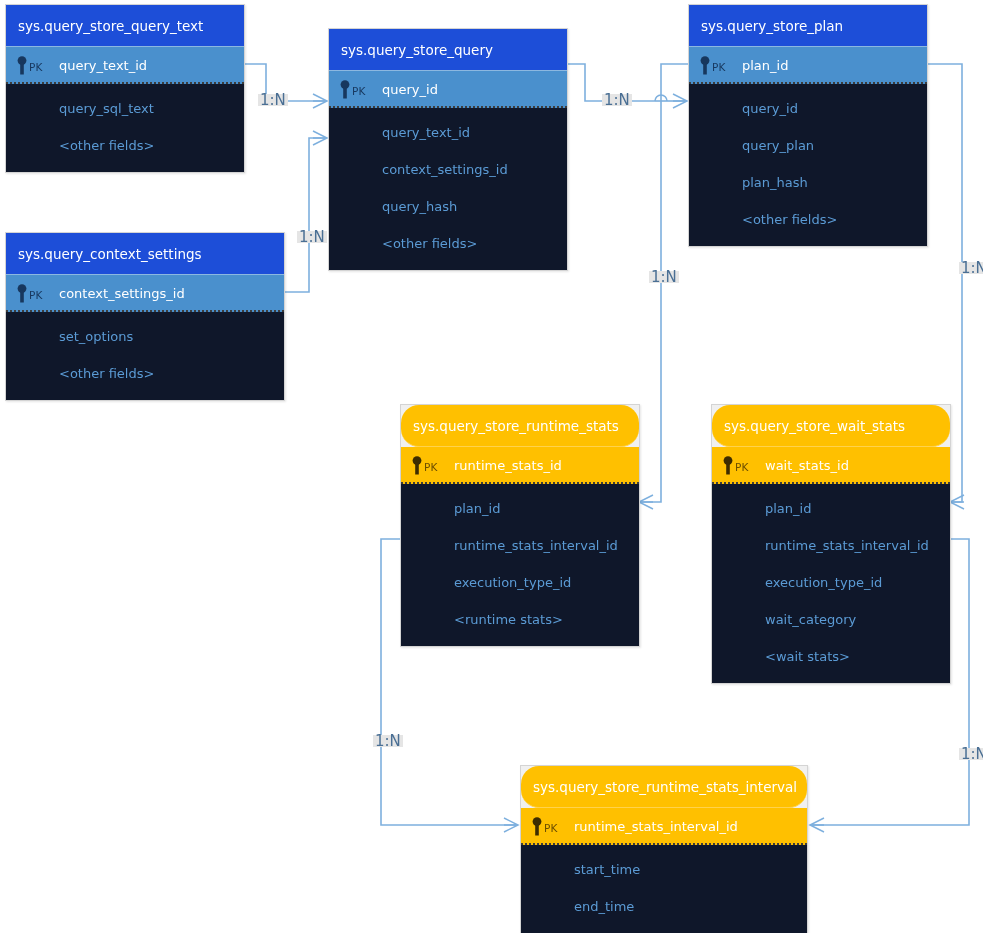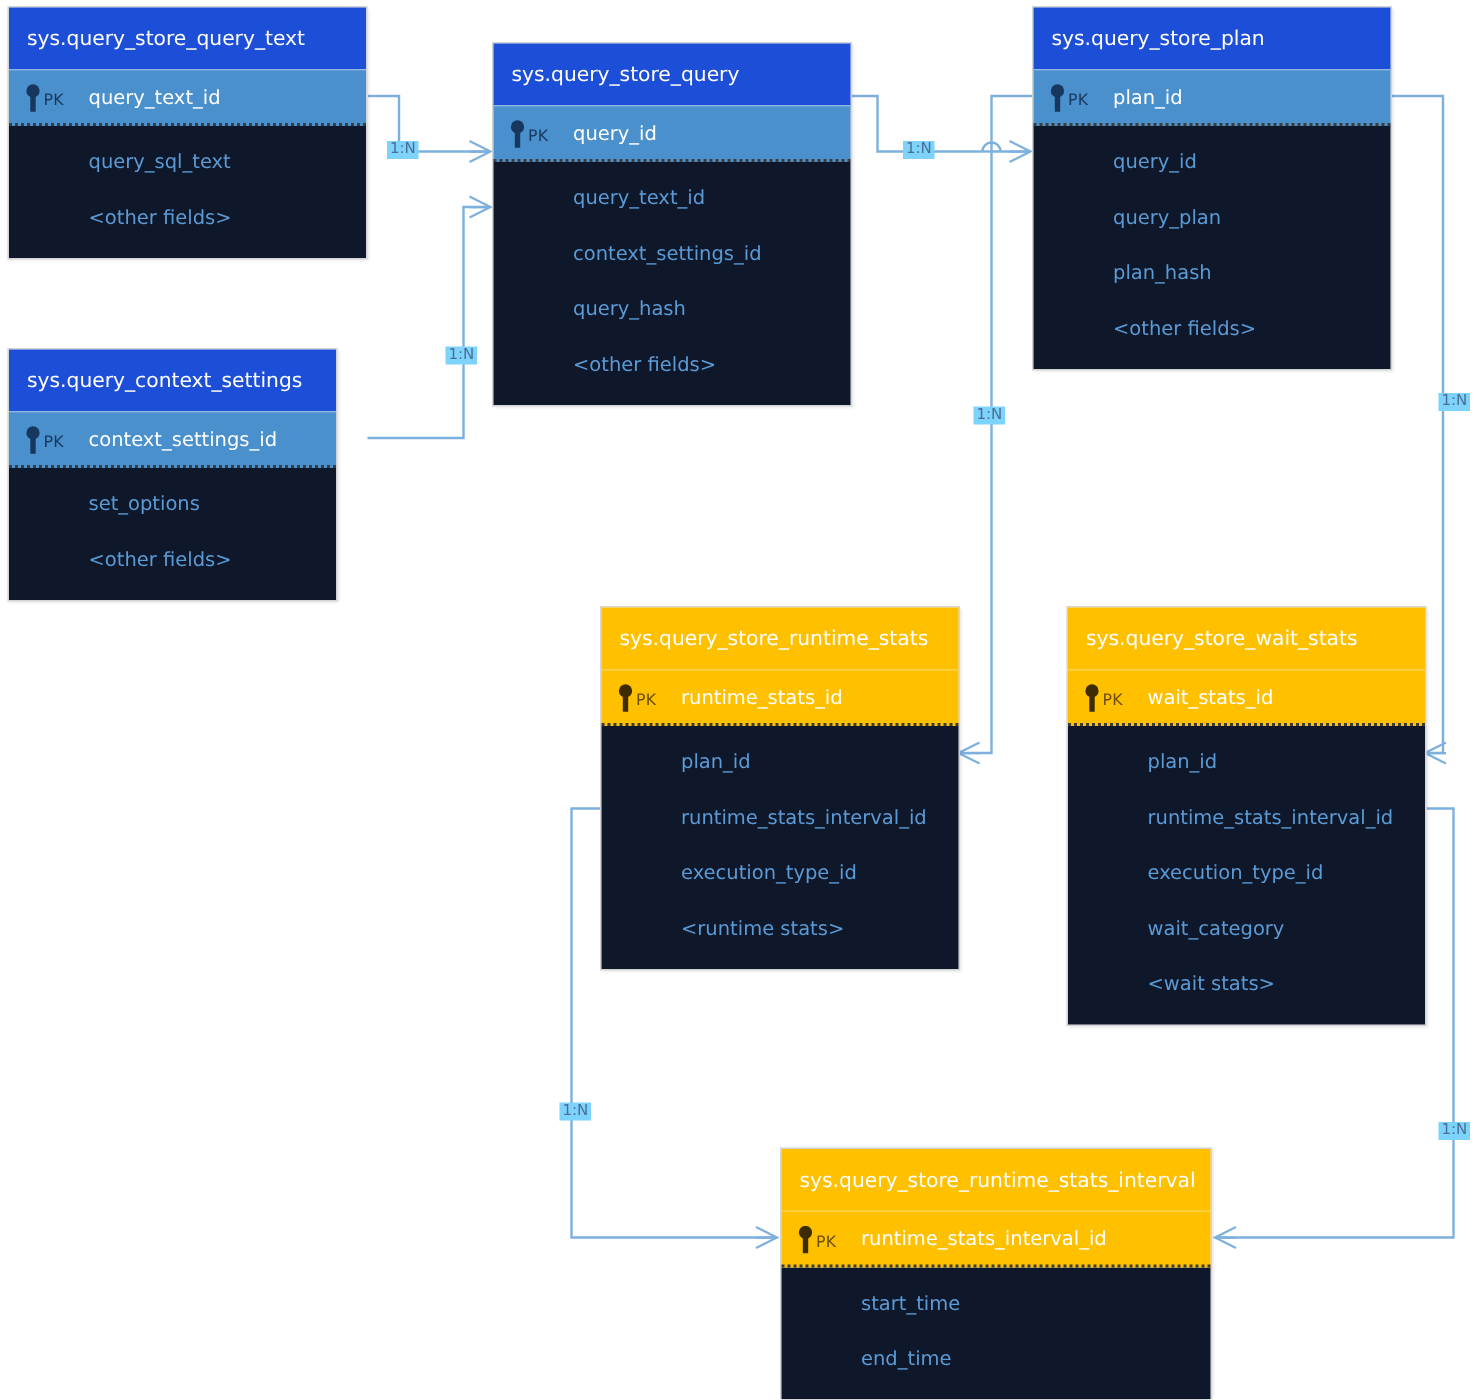--- a/index.html
+++ b/index.html
@@ -64,21 +64,21 @@
     font-size:13px;
     color:#5b9bd5;
     white-space:nowrap;
   }
   
   .theme-blue .entity-title{background:#1d4ed8;border-bottom:1px solid #8cb8e0;}
   .theme-blue .entity-pk{background:#4a90cd;}
   .theme-blue .pk-key{color:#17375e;}
   .theme-blue .pk-tag{color:#17375e;}
   
-  .theme-orange .entity-title{background:#ffc000;border-bottom:1px solid #ffd24d;}
+  .theme-orange .entity-title{background:#ffc000;border-bottom:1px solid #ffd24d;border-radius:18px;}
   .theme-orange .entity-pk{background:#ffc000;}
   .theme-orange .pk-key{color:#3d2c00;}
   .theme-orange .pk-tag{color:#6b4e00;}
 
   .pk-cell{
     position:absolute;
     left:10px; top:0;
     height:37px;
     display:flex;
     align-items:center;
@@ -105,23 +105,23 @@
     line-height:37px;
     font-size:13px;
     color:#ffffff;
     white-space:nowrap;
   }
   .theme-orange .pk-name{color:#ffffff;}
 
   
   .card-label{
     position:absolute;
-    font-size:10px;
+    font-size:15px;
     color:#4a6f94;
-    background:#7dd3fc;
+    background:#e5e5e5;
     padding:0 2px;
     white-space:nowrap;
     z-index:4;
     line-height:12px;
   }
 </style>
 </head>
 <body>
 
 <div id="canvas">
@@ -240,21 +240,21 @@
           </div>
           <div class="pk-name">plan_id</div>
         </div>
         <div class="entity-body">
           <div class="field">query_id</div>
           <div class="field">query_plan</div>
           <div class="field">plan_hash</div>
           <div class="field">&lt;other fields&gt;</div>
         </div>
       </div>
-      <div class="entity theme-blue" style="left: 5px; top: 232px; width: 220px;">
+      <div class="entity theme-blue" style="left: 5px; top: 232px; width: 280px;">
         <div class="entity-title">sys.query_context_settings</div>
         <div class="entity-pk">
           <div class="pk-cell">
             <span class="pk-key">
               <svg viewBox="0 0 12 19" width="12" height="19" aria-hidden="true">
                 <circle cx="6" cy="4.6" r="4.4" fill="currentColor"></circle>
                 <rect x="4.2" y="6.5" width="3.6" height="12" fill="currentColor"></rect>
                 <circle cx="6" cy="4.6" r="1.5" fill="none"></circle>
               </svg>
             </span>

